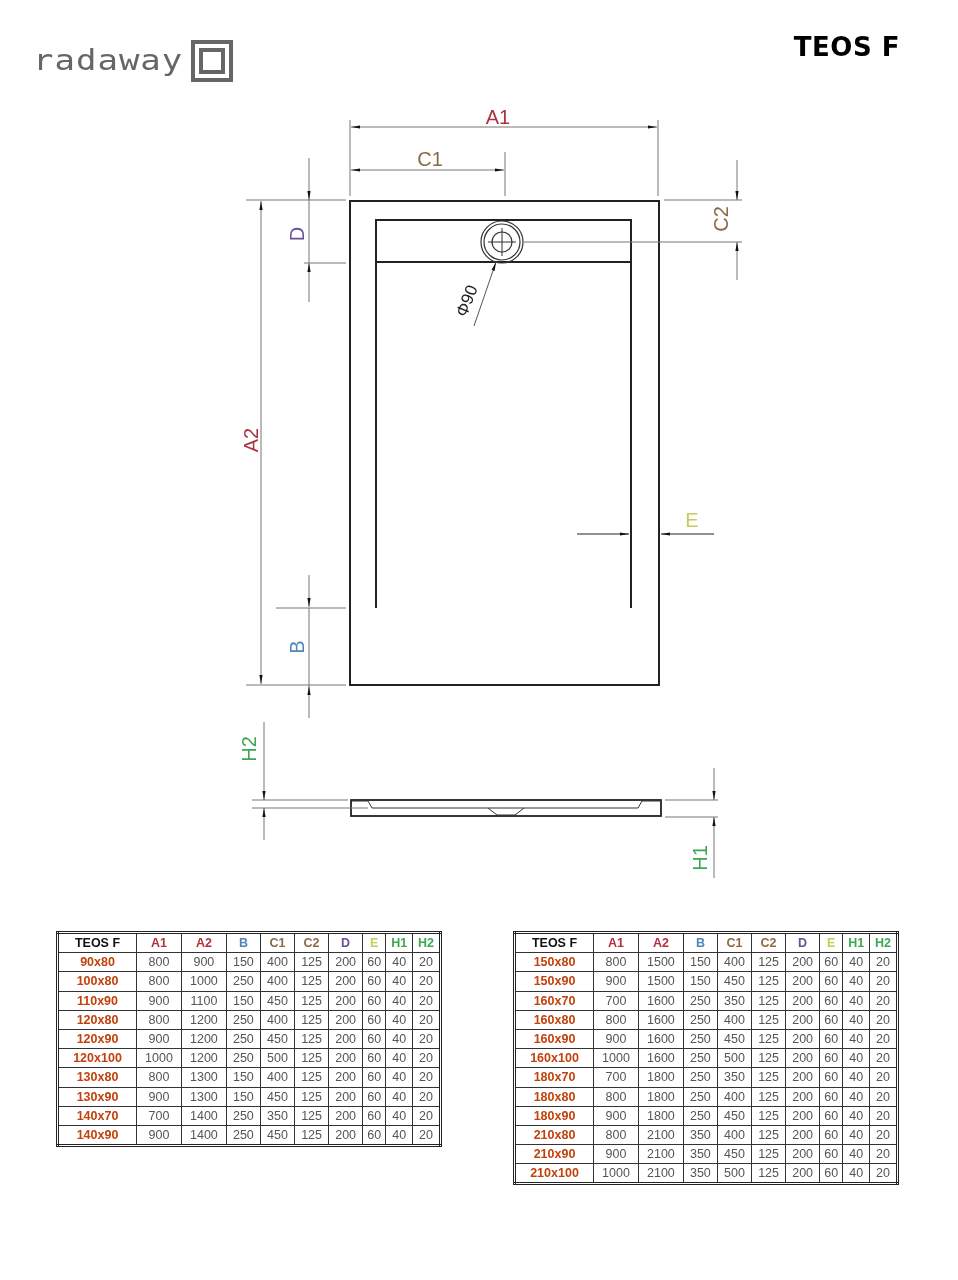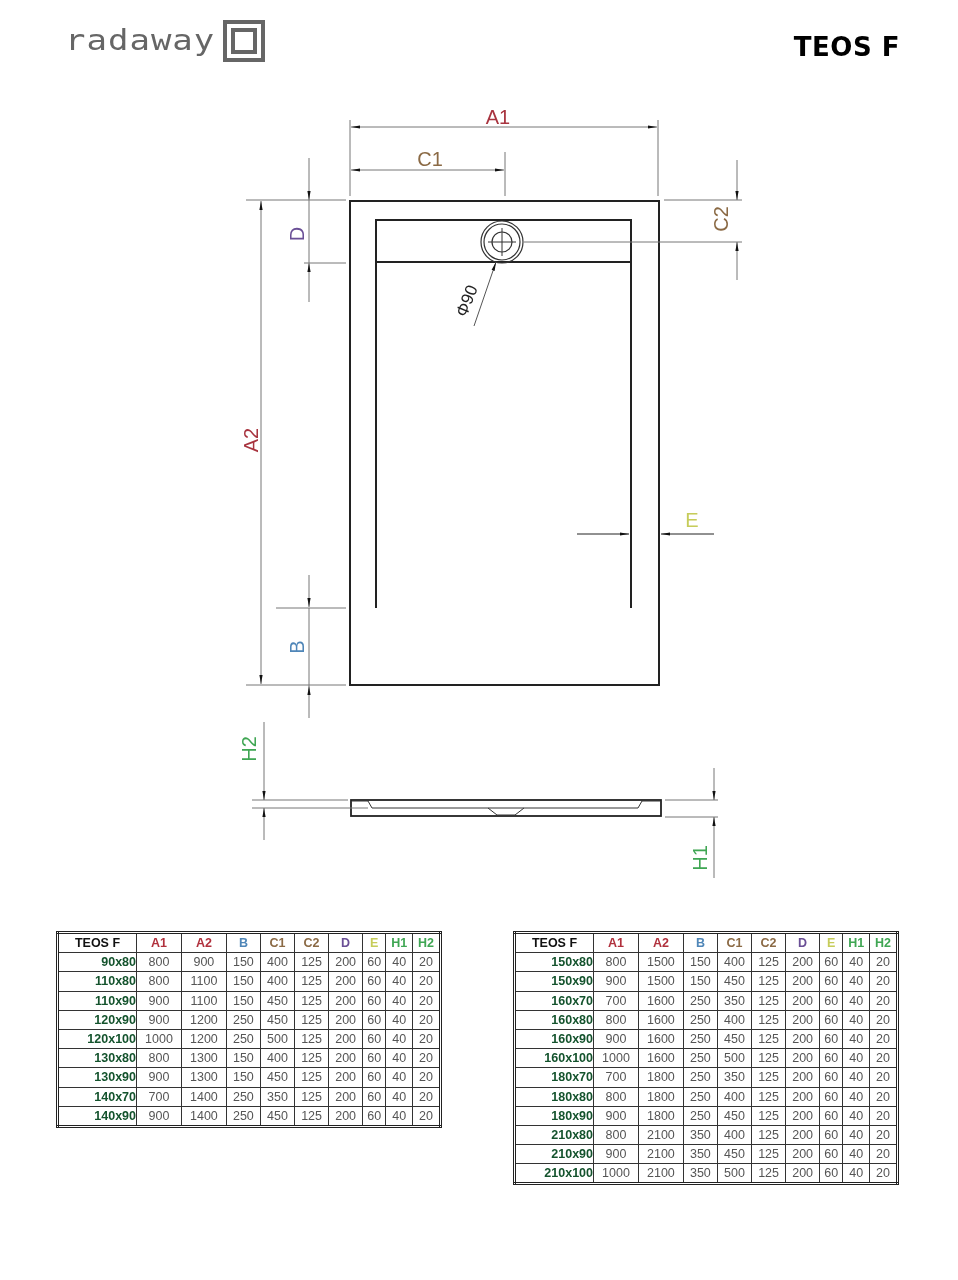--- a/index.html
+++ b/index.html
@@ -1,26 +1,26 @@
 <!DOCTYPE html>
 <html><head>
 <meta charset="utf-8">
 <style>
   html, body { margin:0; padding:0; background:#ffffff; }
   body { width:958px; height:1280px; position:relative; overflow:hidden; font-family:"Liberation Sans", sans-serif; }
-  .logo { position:absolute; left:33px; top:16px; height:50px; display:flex; align-items:center;margin-left:32px; }
+  .logo { position:absolute; left:33px; top:36px; height:50px; display:flex; align-items:center; }
   .logo-text { font-family:"DejaVu Sans Mono", monospace; font-size:34px; color:#666666; letter-spacing:1px; font-weight:normal; transform:scaleY(0.85); margin-top:-2px; }
   .logo-box { width:42px; height:42px; border:4px solid #666; box-sizing:border-box; margin-left:8px; display:flex; align-items:center; justify-content:center; }
   .logo-box-inner { width:26px; height:26px; border:4px solid #666; box-sizing:border-box; }
   .model-title { position:absolute; right:58px; top:32px; font-size:26px; font-weight:bold; color:#000; font-family:"DejaVu Sans", sans-serif; letter-spacing:0.5px; }
   .drawing { position:absolute; left:0; top:0; }
   .tbl { position:absolute; border-collapse:collapse; border:3px double #222; font-family:"Liberation Sans", sans-serif; font-size:12.5px; }
   .tbl td, .tbl th { border:1px solid #333; height:18.2px; padding:0; text-align:center; color:#555; font-weight:normal; }
   .tbl th { color:#222; font-weight:bold; }
-  .tbl td.size { color:#14532d; font-weight:bold;text-align:right; }
+  .tbl td.size { color:#c2410c; font-weight:bold; }
   .tbl th.model { color:#111; }
   .tbl-left { left:56px; top:931px; width:386px; }
   .tbl-right { left:513px; top:931px; width:386px; }
 </style>
 </head>
 <body>
 
 <div class="logo">
   <span class="logo-text">radaway</span>
   <div class="logo-box">
@@ -151,37 +151,49 @@
         <td>900</td>
         <td>150</td>
         <td>400</td>
         <td>125</td>
         <td>200</td>
         <td>60</td>
         <td>40</td>
         <td>20</td>
       </tr>
       <tr>
-        <td class="size">110x80</td>
-        <td>800</td>
+        <td class="size">100x80</td>
+        <td>800</td>
+        <td>1000</td>
+        <td>250</td>
+        <td>400</td>
+        <td>125</td>
+        <td>200</td>
+        <td>60</td>
+        <td>40</td>
+        <td>20</td>
+      </tr>
+      <tr>
+        <td class="size">110x90</td>
+        <td>900</td>
         <td>1100</td>
         <td>150</td>
-        <td>400</td>
-        <td>125</td>
-        <td>200</td>
-        <td>60</td>
-        <td>40</td>
-        <td>20</td>
-      </tr>
-      <tr>
-        <td class="size">110x90</td>
-        <td>900</td>
-        <td>1100</td>
-        <td>150</td>
-        <td>450</td>
+        <td>450</td>
+        <td>125</td>
+        <td>200</td>
+        <td>60</td>
+        <td>40</td>
+        <td>20</td>
+      </tr>
+      <tr>
+        <td class="size">120x80</td>
+        <td>800</td>
+        <td>1200</td>
+        <td>250</td>
+        <td>400</td>
         <td>125</td>
         <td>200</td>
         <td>60</td>
         <td>40</td>
         <td>20</td>
       </tr>
       <tr>
         <td class="size">120x90</td>
         <td>900</td>
         <td>1200</td>

